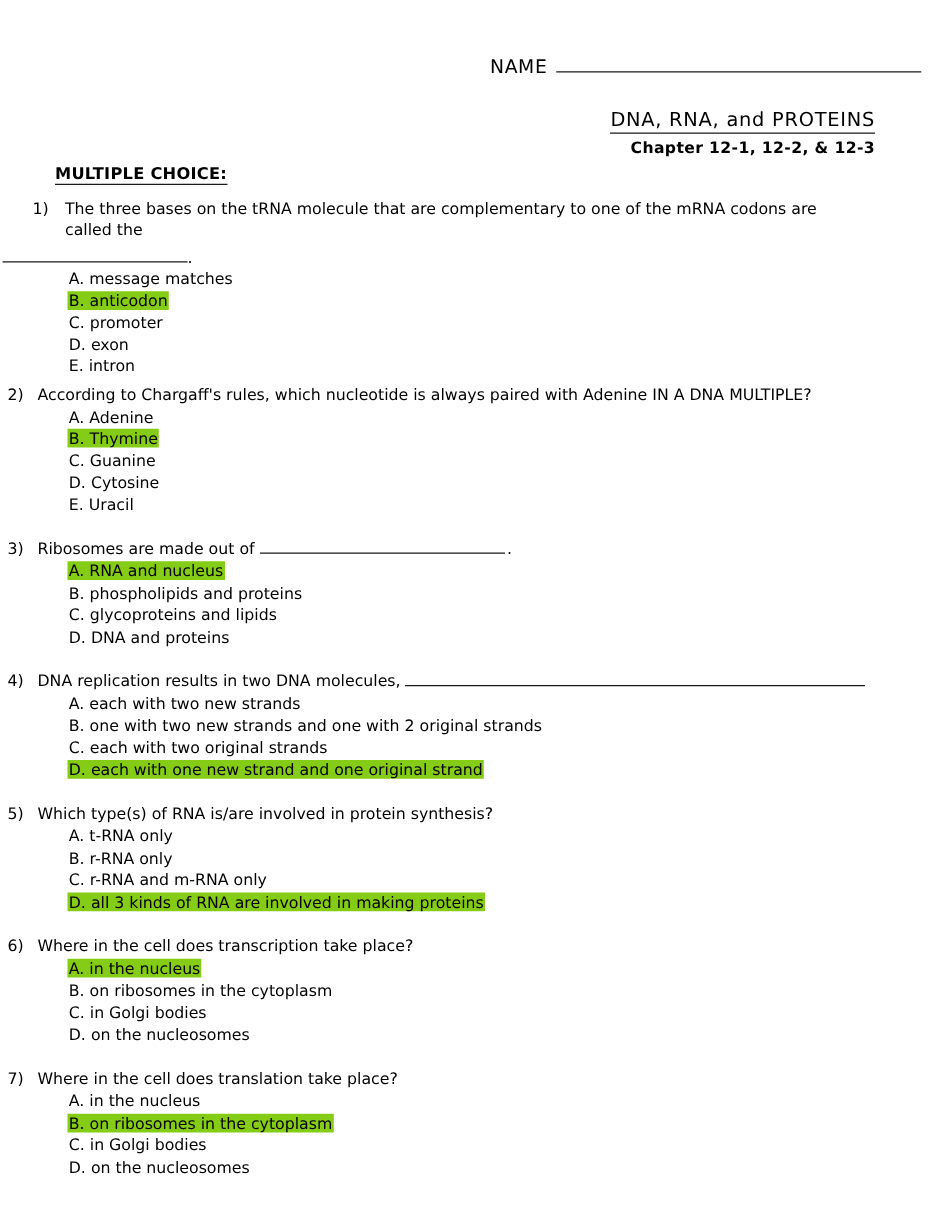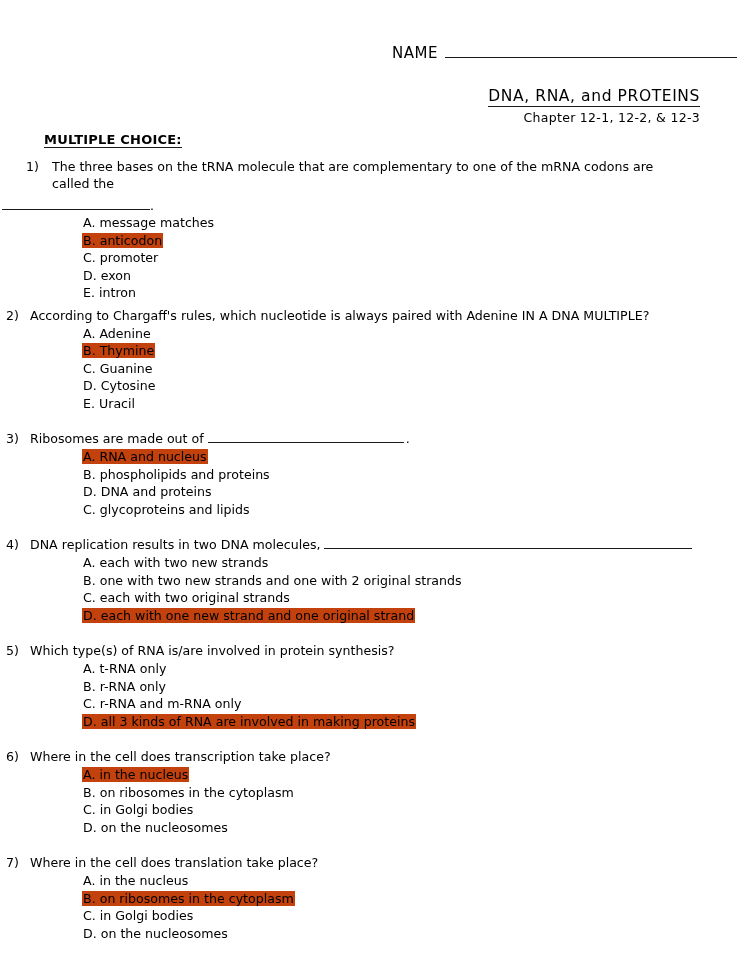--- a/index.html
+++ b/index.html
@@ -52,21 +52,21 @@
   }
   .doc-title {
     font-size: 15.5px;
     letter-spacing: 0.6px;
     display: inline-block;
     border-bottom: 1.5px solid #1a1a1a;
     padding-bottom: 1px;
   }
   .doc-subtitle {
     font-size: 12.5px;
-    font-weight: normal;
+    font-weight: bold;
     letter-spacing: 0.3px;
     margin-top: 3px;
   }
 
   .section-head {
     position: absolute;
     left: 44px;
     top: 132px;
     font-size: 13px;
     font-weight: bold;
@@ -145,29 +145,29 @@
     height: 11px;
     vertical-align: baseline;
   }
 
   .options {
     margin-top: 1px;
   }
   .opt {
     font-size: 12.6px;
     line-height: 17.5px;
-    padding-left: 82px;
+    padding-left: 54px;
     white-space: nowrap;
   }
   .opt .opt-inner {
     display: inline;
     padding: 0 1px;
   }
   .opt.highlight .opt-inner {
-    background: #c2410c;
+    background: #84cc16;
   }
 </style>
 </head>
 <body>
 
 <div class="page">
 
   <div class="name-row">
     <span class="name-label">NAME</span>
     <span class="name-blank"></span>
@@ -211,22 +211,22 @@
         </div>
       </div>
       <div class="qblock">
         <div class="qline">
           <span class="qnum">3)</span>
           <span class="qtext"><span>Ribosomes are made out of</span><span class="blank-inline blank-w-med"></span><span>.</span></span>
         </div>
         <div class="options">
           <div class="opt highlight"><span class="opt-inner"><span>A.</span> <span>RNA and nucleus</span></span></div>
           <div class="opt"><span class="opt-inner"><span>B.</span> <span>phospholipids and proteins</span></span></div>
+          <div class="opt"><span class="opt-inner"><span>C.</span> <span>glycoproteins and lipids</span></span></div>
           <div class="opt"><span class="opt-inner"><span>D.</span> <span>DNA and proteins</span></span></div>
-          <div class="opt"><span class="opt-inner"><span>C.</span> <span>glycoproteins and lipids</span></span></div>
         </div>
       </div>
       <div class="qblock">
         <div class="qline">
           <span class="qnum">4)</span>
           <span class="qtext"><span>DNA replication results in two DNA molecules,</span><span class="blank-inline blank-w-long"></span></span>
         </div>
         <div class="options">
           <div class="opt"><span class="opt-inner"><span>A.</span> <span>each with two new strands</span></span></div>
           <div class="opt"><span class="opt-inner"><span>B.</span> <span>one with two new strands and one with 2 original strands</span></span></div>

